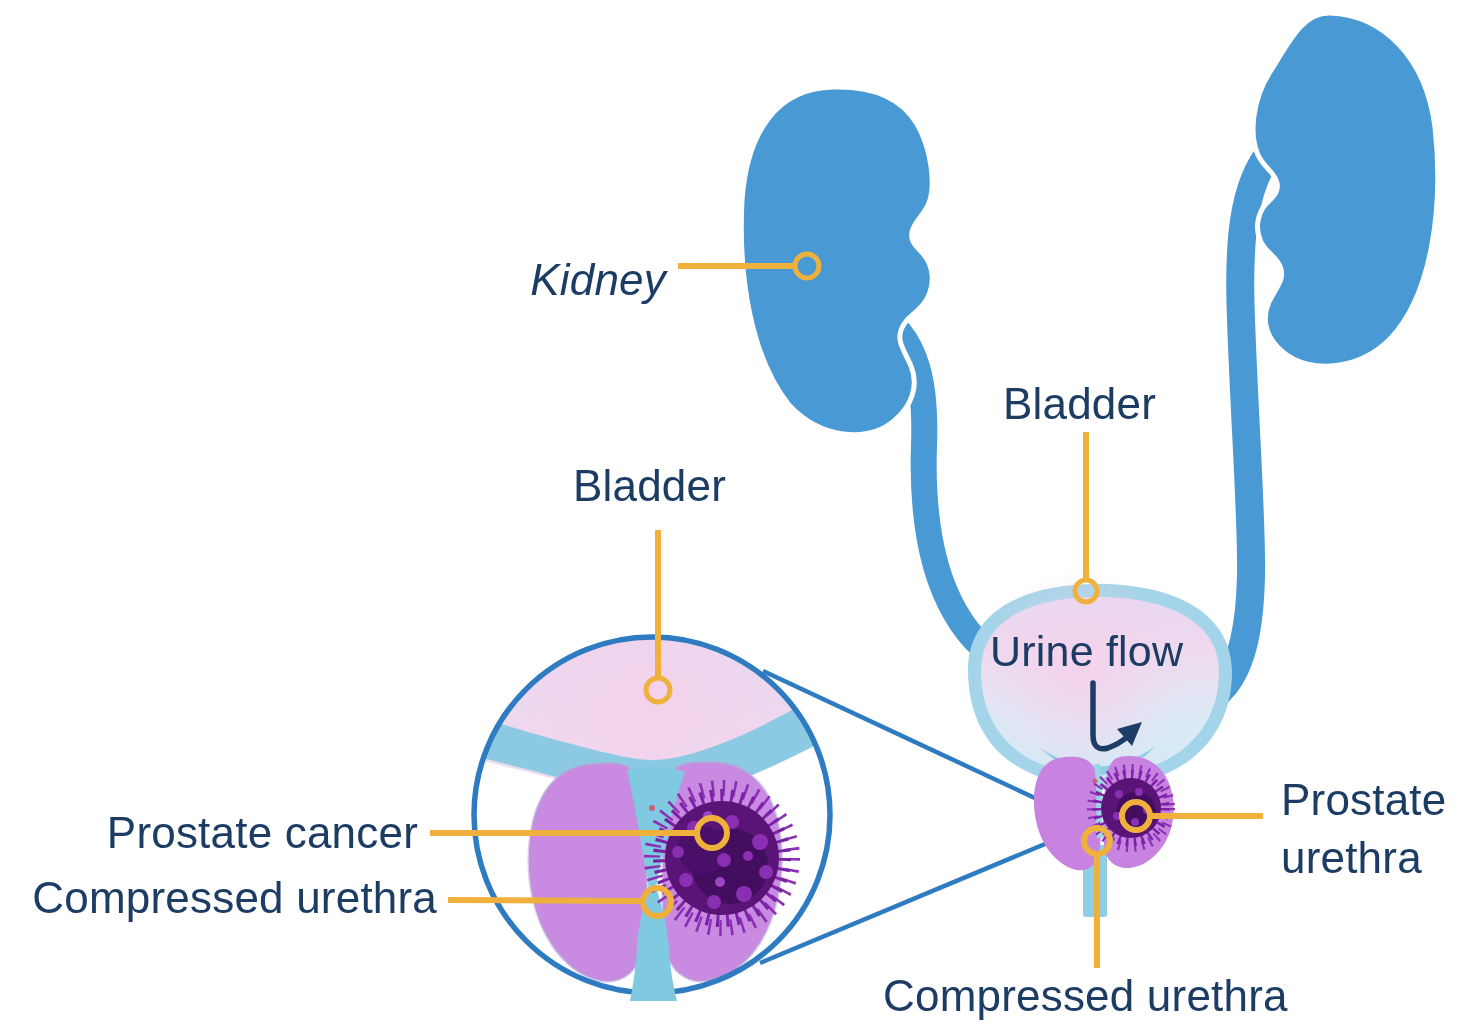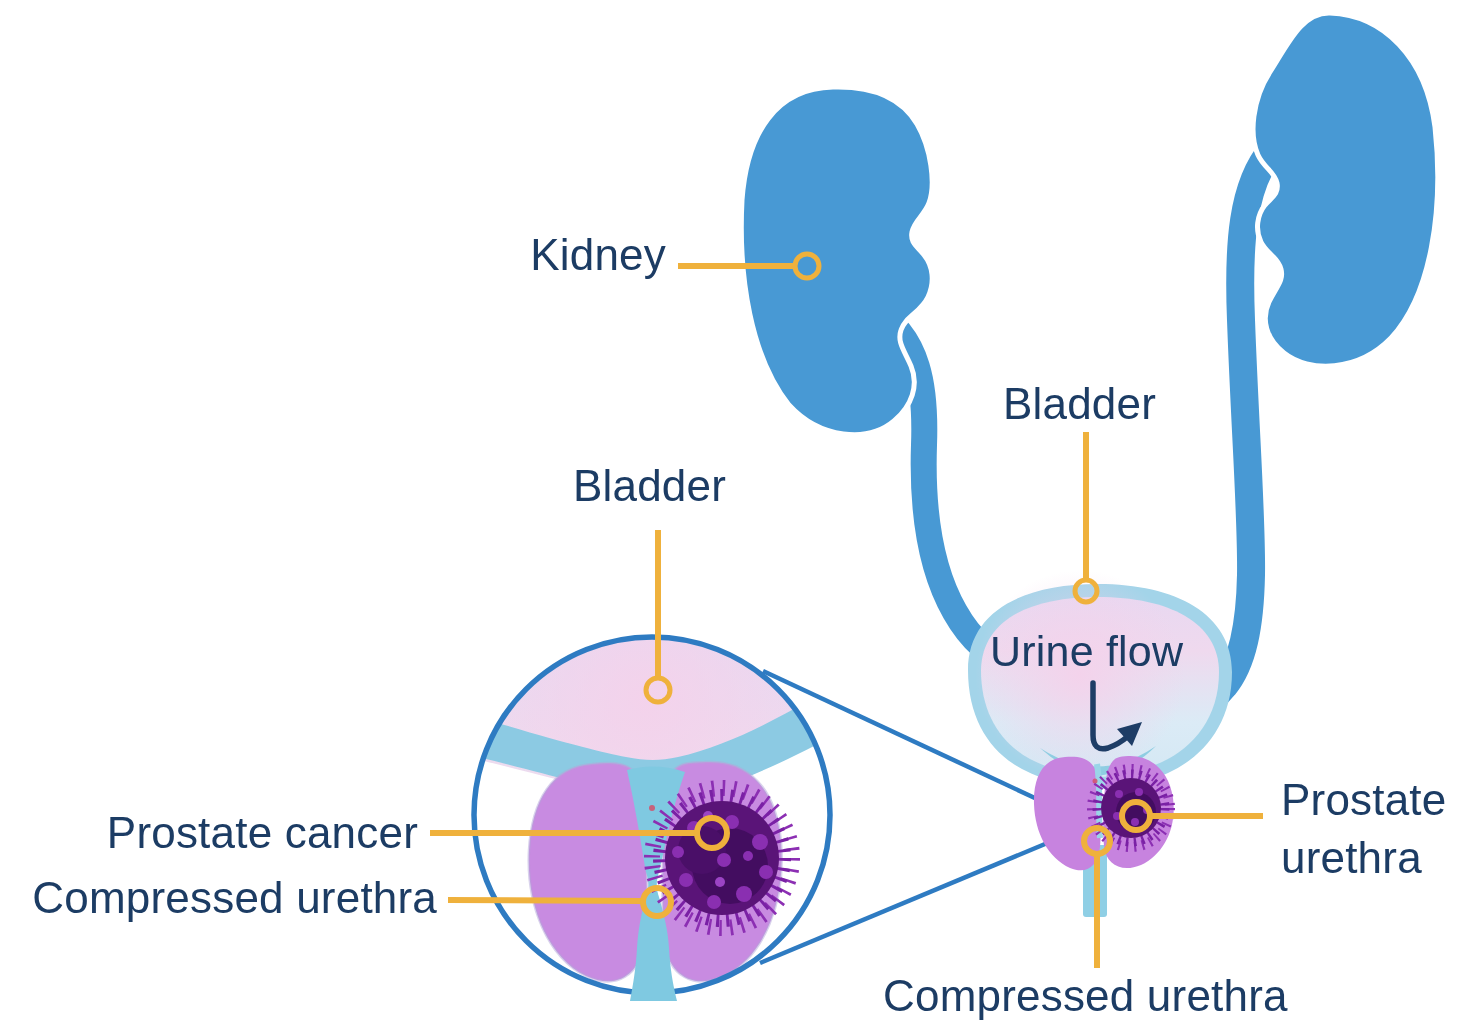--- a/index.html
+++ b/index.html
@@ -163,21 +163,21 @@
     <circle cx="657" cy="902" r="14" stroke-width="6"></circle>
 
     <line x1="1152" y1="816" x2="1263" y2="816"></line>
     <circle cx="1136" cy="816" r="14" stroke-width="6"></circle>
 
     <line x1="1097" y1="856" x2="1097" y2="968"></line>
     <circle cx="1097" cy="841" r="13" stroke-width="6"></circle>
   </g>
 </svg>
 
-<div class="label right-al" style="right:804px;top:231px;">Kidney</div>
+<div class="label right-al" style="right:804px;top:256px;font-style:italic;">Kidney</div>
 
 <div class="label" style="left:573px;top:462px;">Bladder</div>
 
 <div class="label" style="left:1003px;top:380px;">Bladder</div>
 
 <div class="label" style="left:990px;top:628px;font-size:43px;">Urine flow</div>
 
 <div class="label right-al" style="right:1052px;top:809px;">Prostate cancer</div>
 
 <div class="label right-al" style="right:1033px;top:874px;">Compressed urethra</div>

